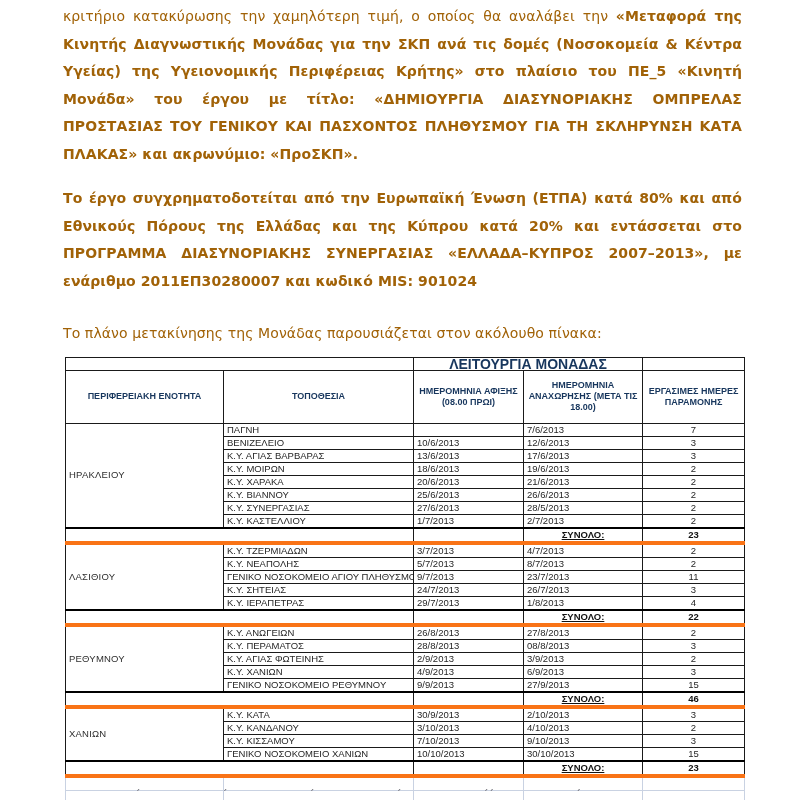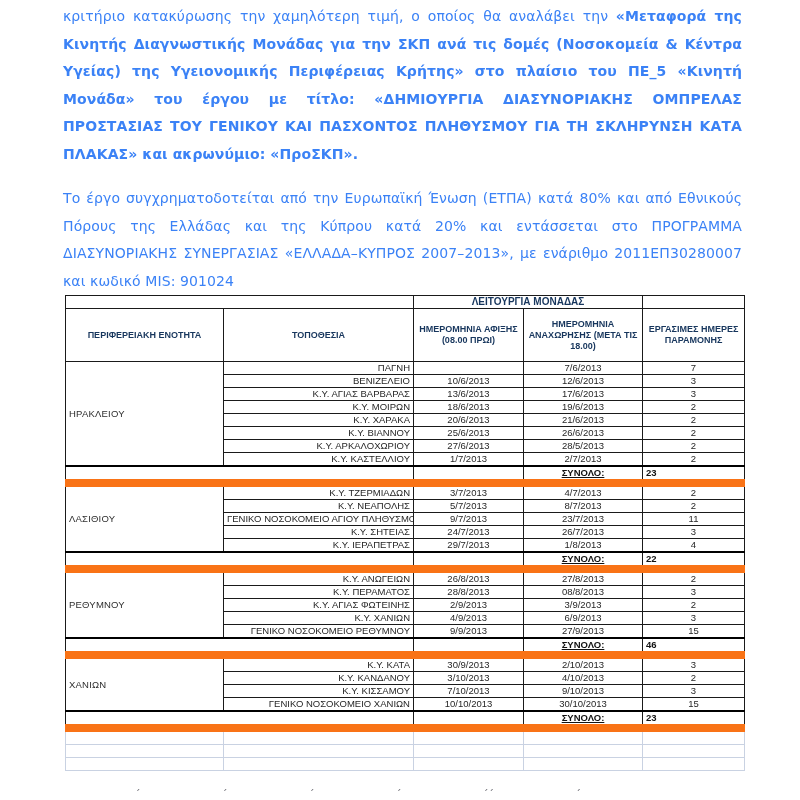--- a/index.html
+++ b/index.html
@@ -12,25 +12,25 @@
   .doc {
     position: absolute;
     left: 63px; top: 0;
     width: 679px;
   }
   p.body-text {
     margin: 0;
     font-size: 14px;
     line-height: 27.5px;
     text-align: justify;
-    color: #3b82f6;
+    color: #a16207;
     letter-spacing: 0.1px;
   }
   #para1 { margin-top: 3px; }
-  #para2 { margin-top: 17px; }
+  #para2 { margin-top: 17px; font-weight: bold; }
   #para3 { margin-top: 25px; margin-bottom: 9px; text-align: left; }
   .b { font-weight: bold; }
 
   table.itinerary {
     border-collapse: collapse;
     table-layout: fixed;
     width: 679px;
     margin-left: 2px;
     font-family: "Liberation Sans", "DejaVu Sans", sans-serif;
     font-size: 9.5px;
@@ -41,56 +41,56 @@
     padding: 0 3px;
     height: 12px;
     line-height: 12px;
     overflow: hidden;
     white-space: nowrap;
   }
   td.th-top {
     font-weight: bold;
     color: #17365d;
     text-align: center;
-    font-size: 10px;
+    font-size: 14px;
     height: 11px;
   }
   td.th-blank-left, td.th-blank-right { border-bottom: 1px solid #1a1a1a; }
   tr.main-header td {
     font-weight: bold;
     color: #17365d;
     text-align: center;
     font-size: 9px;
     line-height: 11px;
     height: 52px;
     vertical-align: middle;
     white-space: normal;
   }
   td.region-cell {
     text-align: left;
     vertical-align: middle;
     color: #2e2e2e;
     letter-spacing: 0.2px;
   }
-  td.loc  { text-align: right; }
-  td.date { text-align: center; }
+  td.loc  { text-align: left; }
+  td.date { }
   td.days { text-align: center; }
   tr.total-row td {
     border-top: 2px solid #000;
-    border-bottom: 8px solid #f97316;
+    border-bottom: 4px solid #f97316;
   }
   td.total-label {
     font-weight: bold;
     text-decoration: underline;
     text-align: center;
     color: #111;
   }
   td.total-value {
     font-weight: bold;
-    text-align: left;
+    text-align: center;
     color: #111;
   }
   tr.ghost-row td { border: 1px solid #c9d2e2; }
   .cutoff-line {
     position: absolute;
     left: 135px; top: 789px;
     width: 580px; height: 11px;
     overflow: hidden;
     color: #6a6a72;
     font-size: 11px;
@@ -101,20 +101,21 @@
 </style>
 </head>
 <body>
 
 <div class="doc">
 
   <p class="body-text" id="para1"><span>κριτήριο κατακύρωσης την χαμηλότερη τιμή, ο οποίος θα αναλάβει την </span><span class="b">«Μεταφορά της Κινητής Διαγνωστικής Μονάδας για την ΣΚΠ ανά τις δομές (Νοσοκομεία &amp; Κέντρα Υγείας) της Υγειονομικής Περιφέρειας Κρήτης» στο πλαίσιο του ΠΕ_5 «Κινητή Μονάδα» του έργου με τίτλο:  «ΔΗΜΙΟΥΡΓΙΑ ΔΙΑΣΥΝΟΡΙΑΚΗΣ ΟΜΠΡΕΛΑΣ ΠΡΟΣΤΑΣΙΑΣ ΤΟΥ ΓΕΝΙΚΟΥ ΚΑΙ ΠΑΣΧΟΝΤΟΣ ΠΛΗΘΥΣΜΟΥ ΓΙΑ ΤΗ ΣΚΛΗΡΥΝΣΗ ΚΑΤΑ ΠΛΑΚΑΣ» και ακρωνύμιο: «ΠροΣΚΠ».</span></p>
 
   <p class="body-text" id="para2">Το έργο συγχρηματοδοτείται  από την Ευρωπαϊκή Ένωση (ΕΤΠΑ) κατά 80% και από Εθνικούς Πόρους της Ελλάδας και της Κύπρου κατά 20% και εντάσσεται στο ΠΡΟΓΡΑΜΜΑ ΔΙΑΣΥΝΟΡΙΑΚΗΣ ΣΥΝΕΡΓΑΣΙΑΣ «ΕΛΛΑΔΑ–ΚΥΠΡΟΣ 2007–2013», με ενάριθμο 2011ΕΠ30280007 και κωδικό MIS: 901024</p>
 
+  <p class="body-text" id="para3">Το πλάνο μετακίνησης της Μονάδας παρουσιάζεται στον ακόλουθο πίνακα:</p>
 
   <table class="itinerary">
     <colgroup>
       <col style="width:158px">
       <col style="width:190px">
       <col style="width:110px">
       <col style="width:119px">
       <col style="width:102px">
     </colgroup>
     <thead>
@@ -163,21 +164,21 @@
           <td class="date">21/6/2013</td>
           <td class="days">2</td>
         </tr>
         <tr>
           <td class="loc">Κ.Υ.  ΒΙΑΝΝΟΥ</td>
           <td class="date">25/6/2013</td>
           <td class="date">26/6/2013</td>
           <td class="days">2</td>
         </tr>
         <tr>
-          <td class="loc">Κ.Υ. ΑΡΚΑΛΟΧΩΡΙΟΥ</td>
+          <td class="loc">Κ.Υ. ΣΥΝΕΡΓΑΣΙΑΣ</td>
           <td class="date">27/6/2013</td>
           <td class="date">28/5/2013</td>
           <td class="days">2</td>
         </tr>
         <tr>
           <td class="loc">Κ.Υ. ΚΑΣΤΕΛΛΙΟΥ</td>
           <td class="date">1/7/2013</td>
           <td class="date">2/7/2013</td>
           <td class="days">2</td>
         </tr>

